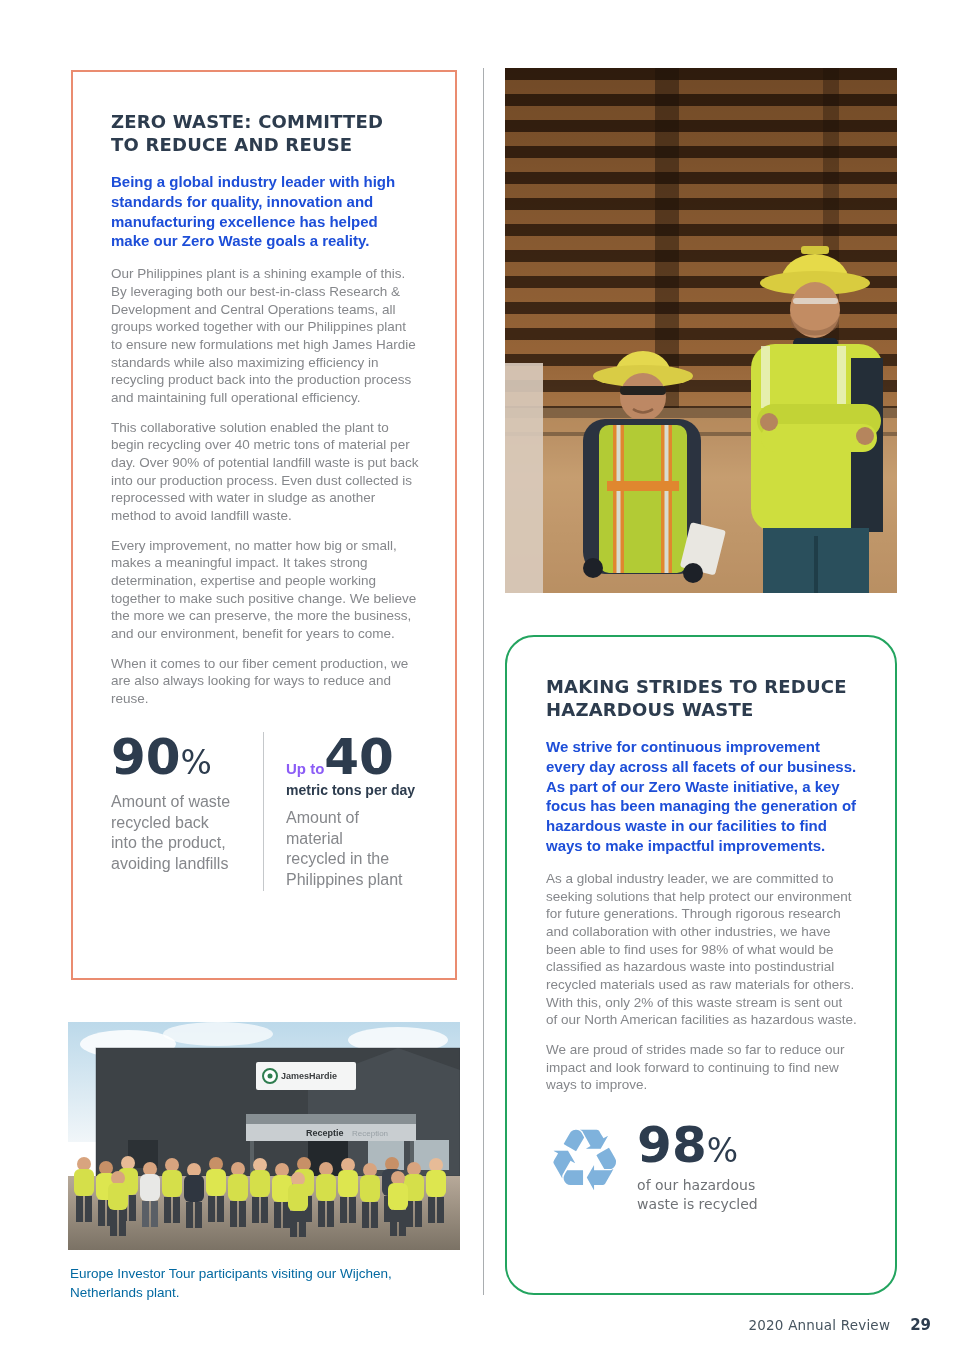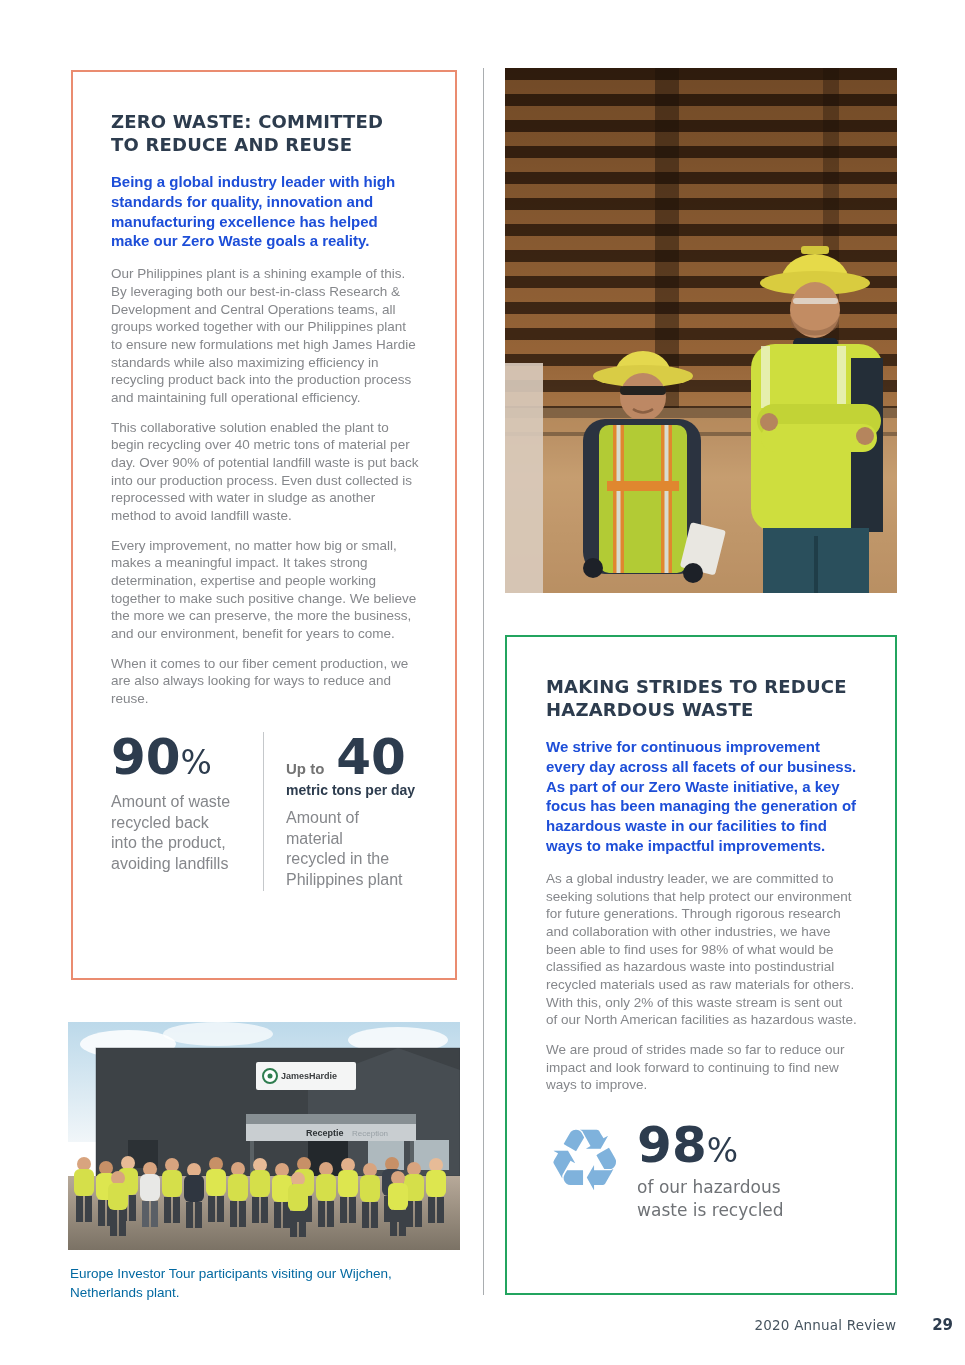--- a/index.html
+++ b/index.html
@@ -4,51 +4,51 @@
 <style>
   * { margin:0; padding:0; box-sizing:border-box; }
   html,body { background:#ffffff; }
   .page { position:relative; width:965px; height:1365px; background:#fff;
           font-family:"Liberation Sans", sans-serif; overflow:hidden; }
 
   .col-divider { position:absolute; left:483px; top:68px; width:1px; height:1227px; background:#A9ADB0; }
 
   .card { position:absolute; border-style:solid; border-width:2px; background:#fff; }
   .card-orange { left:71px; top:70px; width:386px; height:910px; border-color:#EA8C70; padding:38px 36px 0 38px; }
-  .card-green  { left:505px; top:635px; width:392px; height:660px; border-color:#23A45F; padding:38px 38px 0 39px; }
+  .card-green  { left:505px; top:635px; width:392px; height:660px; border-color:#23A45F; padding:38px 38px 0 39px;border-radius:29px; }
 
   .card-title { font-family:"DejaVu Sans", sans-serif; font-weight:bold; font-size:18px;
                 line-height:1.28; letter-spacing:.2px; color:#2D3C4E; white-space:pre-line; margin-bottom:16px; }
   .lead { font-weight:bold; font-size:15px; line-height:1.32; color:#1d4ed8; margin-bottom:14px; }
   .body-p { font-size:13.5px; line-height:1.31; color:#85878B; margin-bottom:12px; }
 
   .stats-row { display:flex; margin-top:24px; }
   .stat-left { width:152px; }
   .stat-right { flex:1; border-left:1px solid #C5C8CB; padding-left:22px; }
   .stat-big { font-family:"DejaVu Sans", sans-serif; font-weight:bold; font-size:50px; line-height:1; color:#2D3C4E; }
   .pct { font-family:"DejaVu Sans", sans-serif; font-weight:normal; font-size:33px; }
   .upto-row { display:flex; align-items:flex-end; }
-  .upto { font-weight:bold; font-size:15px; color:#737373; padding-bottom:5px; margin-right:12px; }
+  .upto { font-weight:bold; font-size:15px; color:#8b5cf6; padding-bottom:5px; margin-right:0; }
   .stat-unit { font-weight:bold; font-size:14px; color:#2D3C4E; margin-top:0; white-space:nowrap; }
   .stat-desc { font-size:16px; line-height:1.3; color:#85878B; margin-top:10px; white-space:pre-line; }
 
   .photo { position:absolute; overflow:hidden; }
   .photo-workers { left:505px; top:68px; width:392px; height:525px; }
   .photo-tour { left:68px; top:1022px; width:392px; height:228px; }
   .photo svg { display:block; width:100%; height:100%; }
 
   .caption { position:absolute; left:70px; top:1264px; width:360px; font-size:13.5px;
              line-height:1.42; color:#0369a1; white-space:pre-line; }
 
   .stat98-row { display:flex; align-items:flex-start; margin-top:26px; }
   .recycle { font-family:"DejaVu Sans", sans-serif; font-size:86px; line-height:.95; color:#7FB2DC; margin-right:14px; }
-  .stat98-desc { font-family:"DejaVu Sans", sans-serif; font-size:17px; line-height:1.35;
+  .stat98-desc { font-family:"DejaVu Sans", sans-serif; font-size:14px; line-height:1.35;
                  color:#6F7276; margin-top:6px; white-space:pre-line; }
 
-  .footer { position:absolute; right:12px; top:1316px; display:flex; align-items:baseline; gap:36px;text-align:right; }
+  .footer { position:absolute; right:34px; top:1316px; display:flex; align-items:baseline; gap:20px;text-align:right; }
   .footer-label { font-family:"DejaVu Sans", sans-serif; font-size:13.5px; color:#46545F; letter-spacing:.2px; }
   .footer-page { font-family:"DejaVu Sans", sans-serif; font-weight:bold; font-size:15px; color:#2D3C4E; }
 
   .sign-text { font-family:"Liberation Sans", sans-serif; font-weight:bold; }
 </style>
 </head>
 <body>
 
 <div class="page">
 

